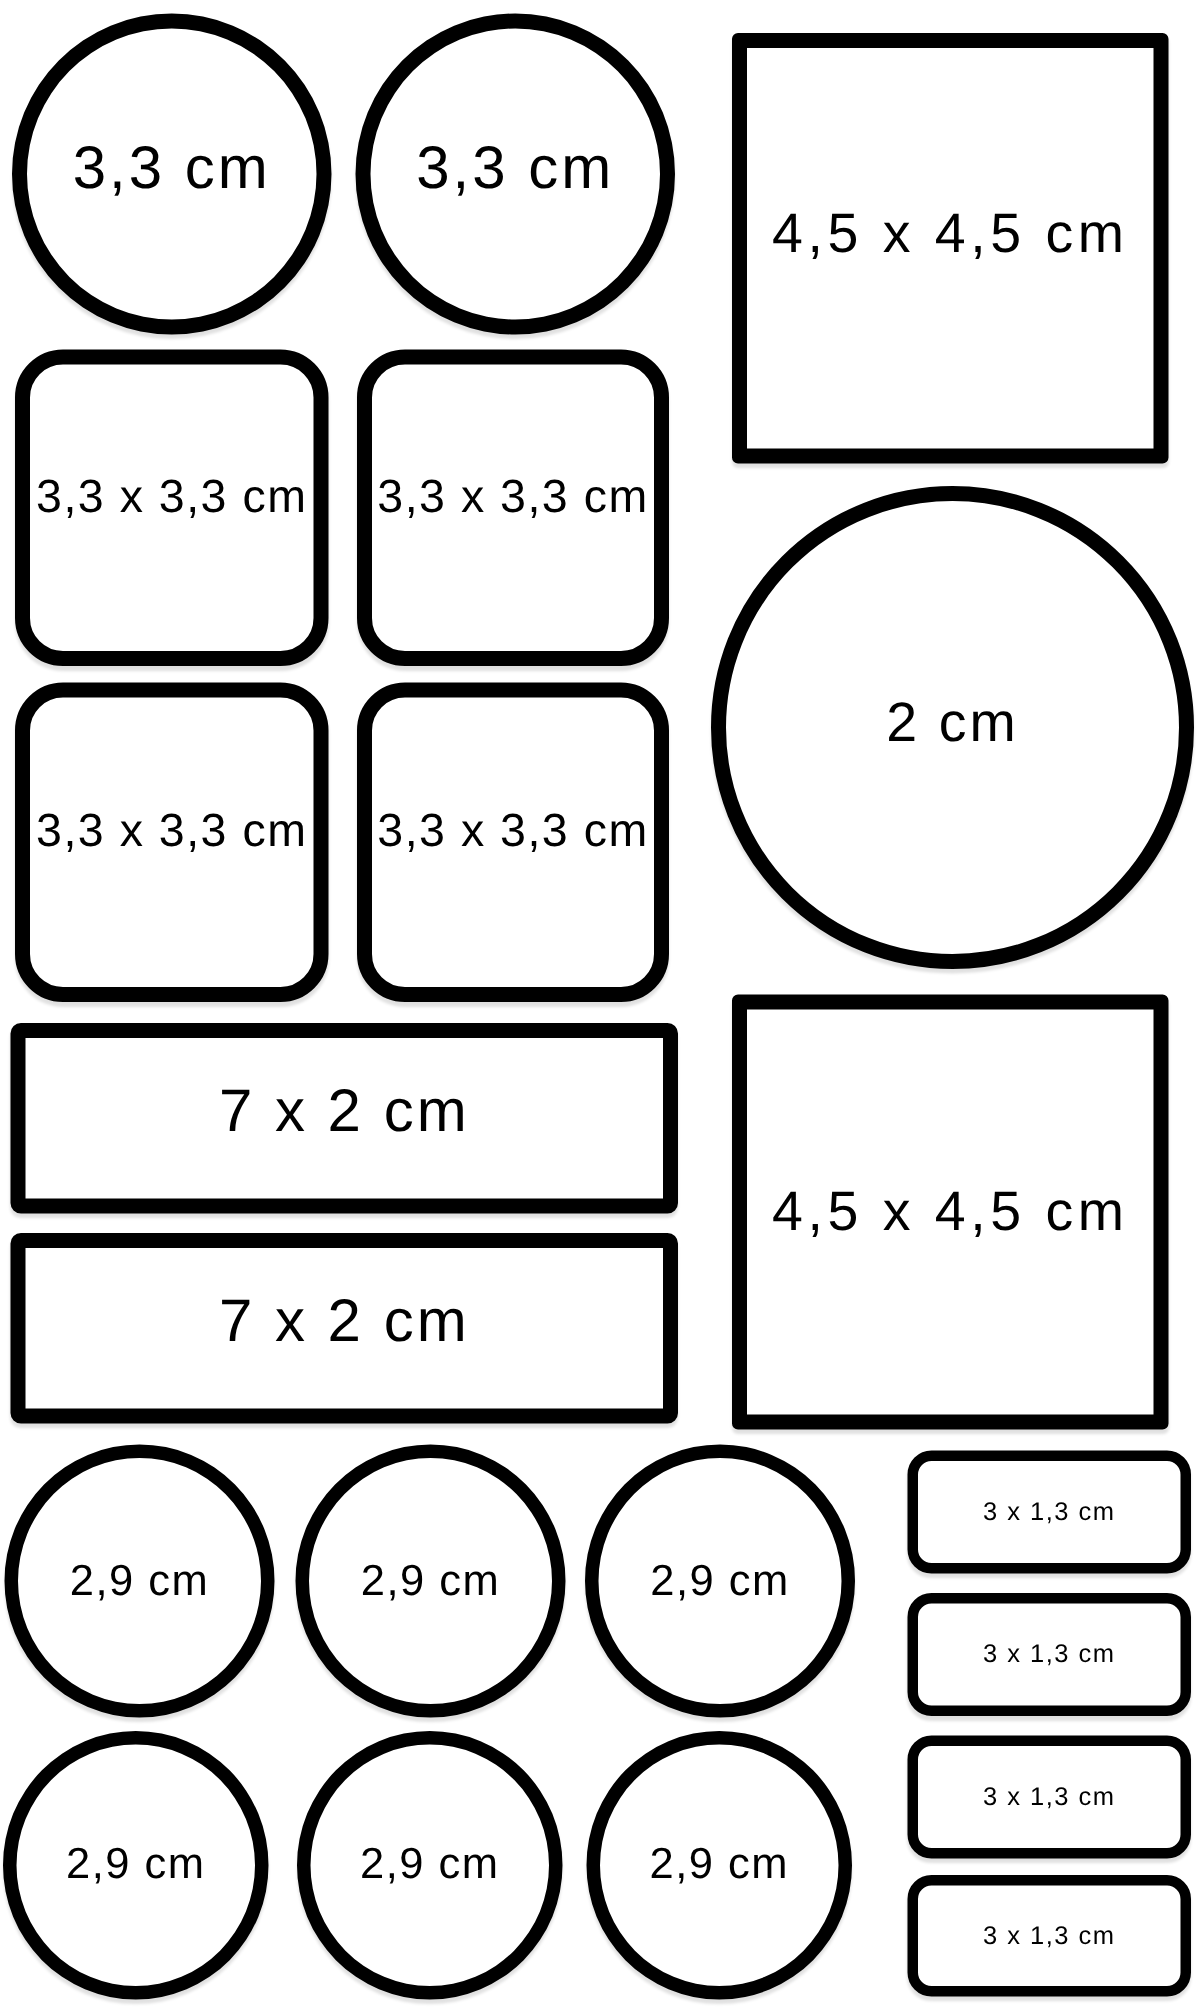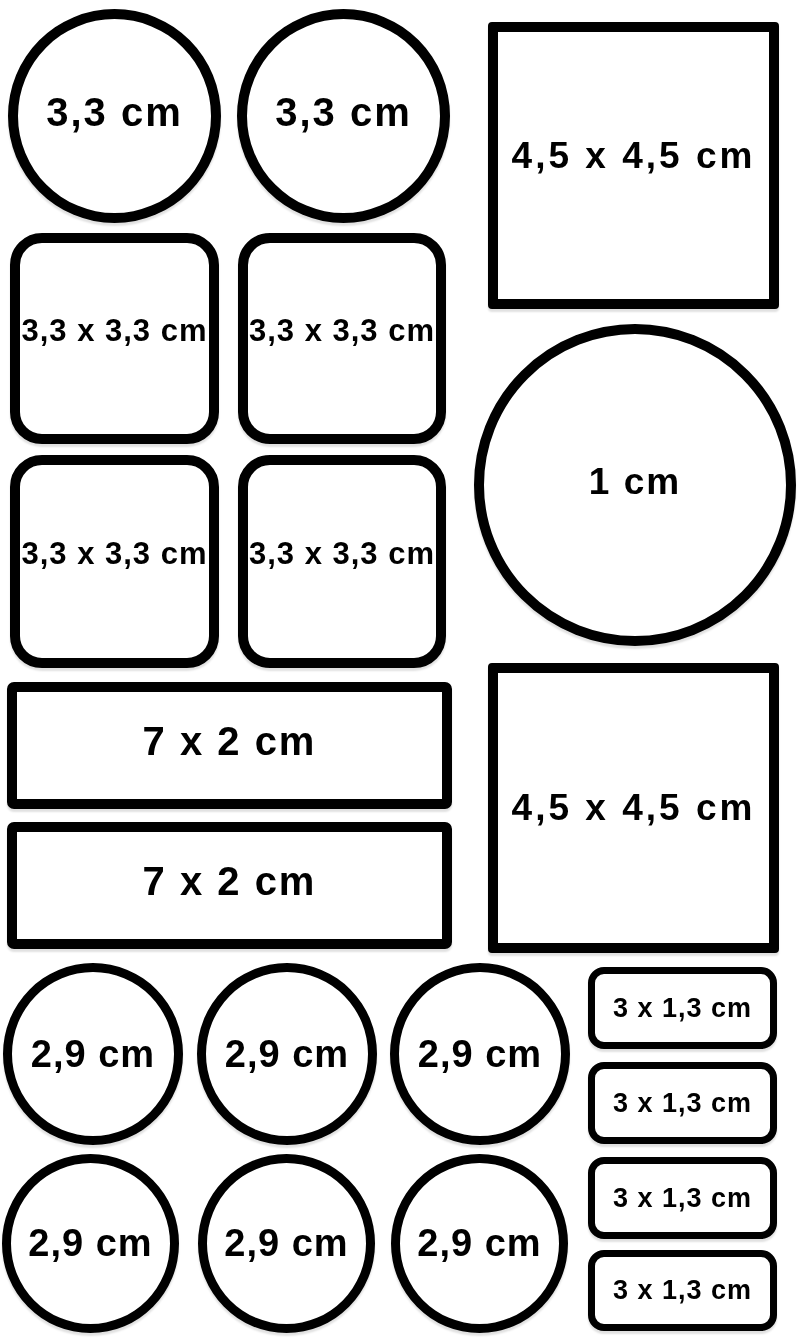--- a/index.html
+++ b/index.html
@@ -9,21 +9,21 @@
     background:var(--background);
     font-family:"Liberation Sans",sans-serif;
   }
   .sheet{position:absolute;left:0;top:0;width:800px;height:1344px;}
   .shape{
     position:absolute;box-sizing:border-box;
     border:10px solid var(--ink);border-radius:32px;
     background:var(--background);
     display:flex;align-items:center;justify-content:center;
     box-shadow:0 3px 2px rgba(0,0,0,.12);
-    font-weight:700;color:var(--ink);white-space:nowrap;
+    font-weight:400;color:var(--ink);white-space:nowrap;
   }
   .circle{border-radius:50%;}
   .lbl{display:block;}
 
   
   #s0,#s1{font-size:40px;letter-spacing:2px;padding-bottom:8px;}
   #s0{left:8px;top:9px;width:213px;height:214px;}
   #s1{left:237px;top:9px;width:213px;height:214px;}
 
   
@@ -40,30 +40,30 @@
 
   
   #s8,#s10{font-size:37px;letter-spacing:3px;border-radius:4px;}
   #s8{left:488px;top:22px;width:291px;height:287px;padding-bottom:20px;}
   #s10{left:488px;top:663px;width:291px;height:290px;}
 
   
   #s9{left:474px;top:324px;width:322px;height:322px;font-size:37px;letter-spacing:2px;padding-bottom:6px;}
 
   
-  #s11,#s12,#s13,#s14,#s15,#s16{font-size:38px;letter-spacing:1px;border-width:9px;}
+  #s11,#s12,#s13,#s14,#s15,#s16{font-size:29px;letter-spacing:1px;border-width:9px;}
   #s11{left:3px;top:963px;width:180px;height:182px;}
   #s12{left:197px;top:963px;width:180px;height:182px;}
   #s13{left:390px;top:963px;width:180px;height:182px;}
   #s14{left:2px;top:1154px;width:177px;height:179px;}
   #s15{left:198px;top:1154px;width:177px;height:179px;}
   #s16{left:391px;top:1154px;width:177px;height:179px;}
 
   
-  #s17,#s18,#s19,#s20{font-size:27px;letter-spacing:1px;border-width:7px;border-radius:16px;}
+  #s17,#s18,#s19,#s20{font-size:17px;letter-spacing:1px;border-width:7px;border-radius:16px;margin-left:17px;}
   #s17{left:588px;top:967px;width:189px;height:82px;}
   #s18{left:588px;top:1062px;width:189px;height:82px;}
   #s19{left:588px;top:1157px;width:189px;height:82px;}
   #s20{left:588px;top:1250px;width:189px;height:81px;}
 </style>
 </head>
 <body>
 
 <div class="sheet">
 
@@ -91,21 +91,21 @@
     <span class="lbl">7 x 2 cm</span>
   </div>
   <div class="shape" id="s7">
     <span class="lbl">7 x 2 cm</span>
   </div>
 
   <div class="shape" id="s8">
     <span class="lbl">4,5 x 4,5 cm</span>
   </div>
   <div class="shape circle" id="s9">
-    <span class="lbl">1 cm</span>
+    <span class="lbl">2 cm</span>
   </div>
   <div class="shape" id="s10">
     <span class="lbl">4,5 x 4,5 cm</span>
   </div>
 
   <div class="shape circle" id="s11">
     <span class="lbl">2,9 cm</span>
   </div>
   <div class="shape circle" id="s12">
     <span class="lbl">2,9 cm</span>

